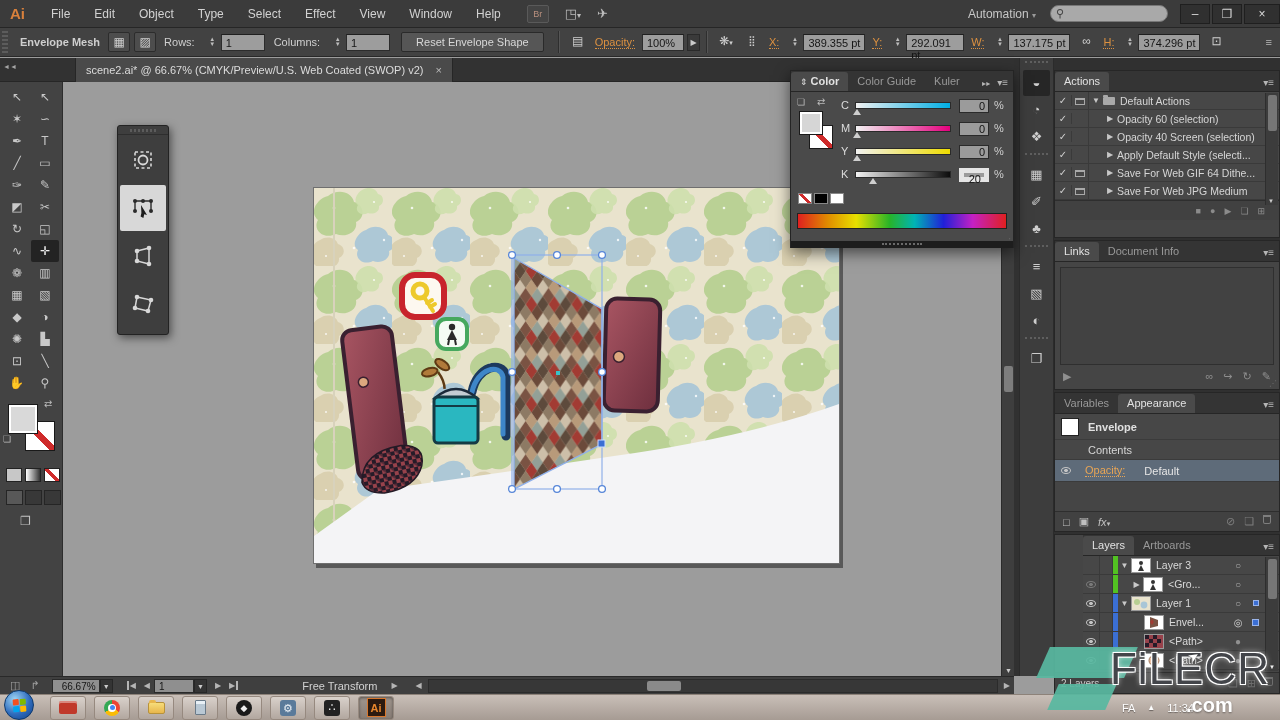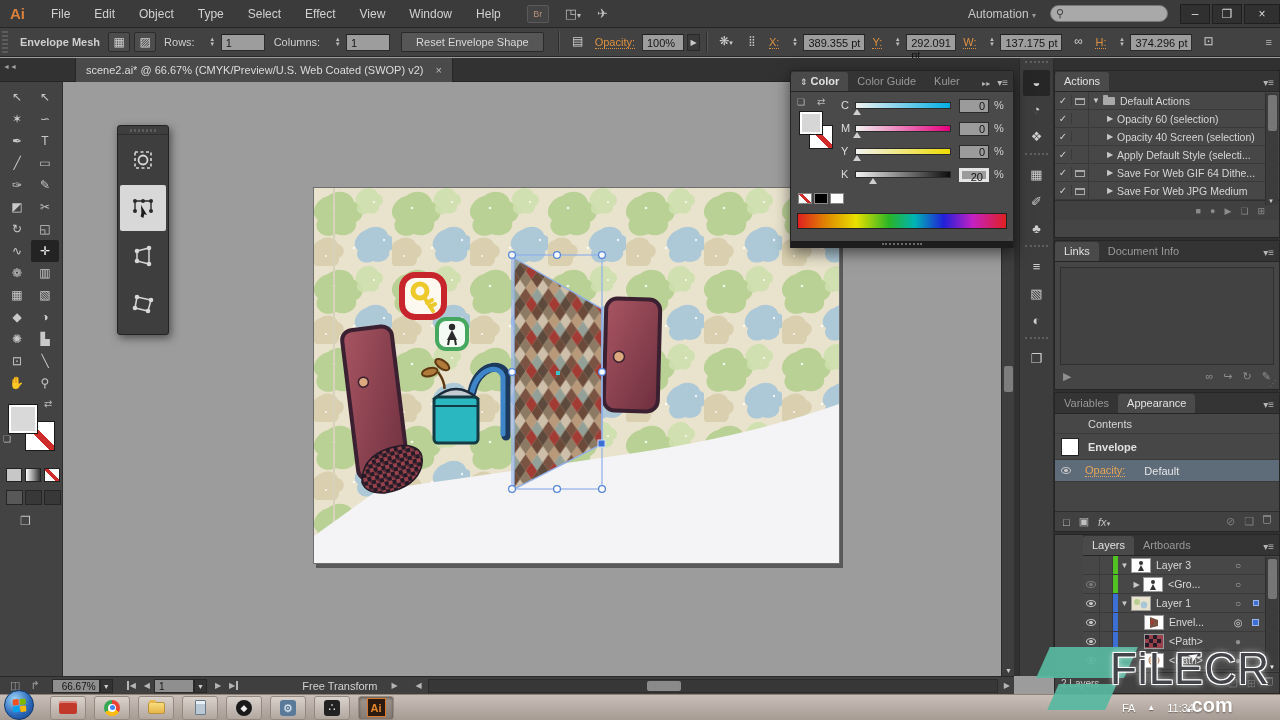--- a/index.html
+++ b/index.html
@@ -198,21 +198,21 @@
     <span class="spin">
         <span>▲</span>
         <span>▼</span>
       </span>
     <span class="cb-input" style="width:62px">389.355 pt</span>
     <span class="cb-link">Y:</span>
     <span class="spin">
         <span>▲</span>
         <span>▼</span>
       </span>
-    <span class="cb-input" style="width:50px">292.091 pt</span>
+    <span class="cb-input" style="width:58px">292.091 pt</span>
     <span class="cb-link">W:</span>
     <span class="spin">
         <span>▲</span>
         <span>▼</span>
       </span>
     <span class="cb-input" style="width:62px">137.175 pt</span>
     <span class="cb-btnicon" style="border:none;background:none">∞</span>
     <span class="cb-link">H:</span>
     <span class="spin">
         <span>▲</span>
@@ -542,26 +542,26 @@
       </div>
       <span class="presize">⋰</span>
     </div>
 
     <div class="panel" style="top:334px; height:140px;">
       <div class="phead">
         <span class="ptab">Variables</span>
         <span class="ptab active">Appearance</span>
         <span class="pmenu">▾≡</span>
       </div>
-      <div class="app-row" style="height:20px; padding-left:33px">
-        <span>Contents</span>
-      </div>
       <div class="app-row" style="height:26px">
         <span style="width:18px;height:18px;background:#fff;border:1px solid #222;margin-right:9px"></span>
         <span style="font-weight:bold;color:#e0e0e0">Envelope</span>
+      </div>
+      <div class="app-row" style="height:20px; padding-left:33px">
+        <span>Contents</span>
       </div>
       <div class="app-row" style="height:22px; background:#5e6b79;">
         <span class="eye"></span>
         <span style="margin-left:14px; color:#e8a555; border-bottom:1px dotted #e8a555;">Opacity:</span>
         <span style="margin-left:19px; color:#e6e6e6;">Default</span>
       </div>
       <div style="position:absolute; bottom:0; left:0; right:0; height:20px; background:#414141; border-top:1px solid #2e2e2e; display:flex; align-items:center; gap:9px; padding:0 8px; color:#c0c0c0;">
         <span>□</span>
         <span>▣</span>
         <span><i style="font-style:italic">fx</i><span style="font-size:7px">▾</span></span>
@@ -697,21 +697,21 @@
         <span style="color:#dcdcdc">Y</span>
         <span style="position:absolute;left:14px;top:3px;width:96px;height:7px;background:linear-gradient(90deg,#f2f2f2,#efdc00);border:1px solid #2a2a2a"></span>
         <span style="position:absolute;left:12px;top:10px;width:0;height:0;border-left:4px solid transparent;border-right:4px solid transparent;border-bottom:6px solid #cfcfcf"></span>
         <span style="position:absolute;left:118px;top:0;width:30px;height:14px;background:#9b9b9b;border:1px solid #2a2a2a;color:#141414;text-align:right;padding-right:3px">0</span>
         <span style="position:absolute;left:153px;color:#cfcfcf">%</span>
       </div>
       <div style="height:23px; position:relative;">
         <span style="color:#dcdcdc">K</span>
         <span style="position:absolute;left:14px;top:3px;width:96px;height:7px;background:linear-gradient(90deg,#f2f2f2,#0c0c0c);border:1px solid #2a2a2a"></span>
         <span style="position:absolute;left:28px;top:10px;width:0;height:0;border-left:4px solid transparent;border-right:4px solid transparent;border-bottom:6px solid #cfcfcf"></span>
-        <span style="position:absolute;left:118px;top:0;width:30px;height:14px;background:#9b9b9b;border:3px solid #e5e5e5;color:#141414;text-align:right;padding-right:3px">20</span>
+        <span style="position:absolute;left:118px;top:0;width:30px;height:14px;background:#9b9b9b;border:5px solid #e5e5e5;color:#141414;text-align:right;padding-right:3px">20</span>
         <span style="position:absolute;left:153px;color:#cfcfcf">%</span>
       </div>
     </div>
 
     <div class="abs" style="left:7px; top:122px; display:flex; gap:2px;">
       <span style="width:14px;height:11px;background:linear-gradient(45deg,#fff 42%,#cf2b2b 42%,#cf2b2b 58%,#fff 58%);border:1px solid #888"></span>
       <span style="width:14px;height:11px;background:#000;border:1px solid #888"></span>
       <span style="width:14px;height:11px;background:#fff;border:1px solid #888"></span>
     </div>
     <div class="abs" style="left:6px; top:142px; width:210px; height:16px; border:1px solid #222; background:linear-gradient(90deg,#e02020,#e08a00 14%,#e8e000 28%,#28b428 44%,#00b4b4 56%,#2020d8 70%,#c420c4 84%,#e02020)"></div>

